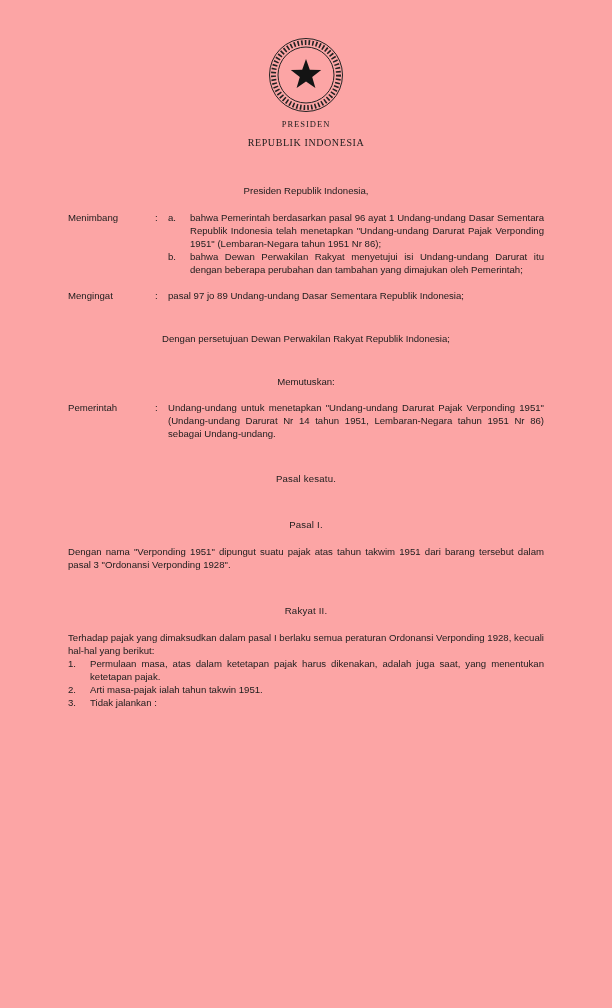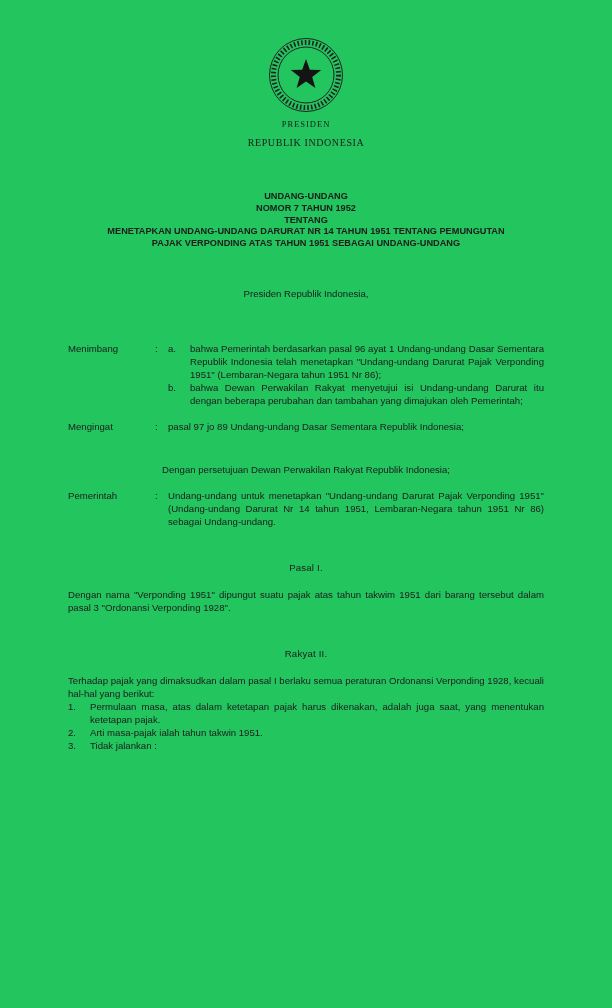--- a/index.html
+++ b/index.html
@@ -7,39 +7,39 @@
   body {
     width:612px; height:1008px;
     font-family:"Liberation Sans", sans-serif;
     color:#1c1c1c;
   }
   .page {
     width:612px; height:1008px;
     padding:36px 68px 20px 68px;
     overflow:hidden;
     font-size:9.6px; line-height:13px;
-    background:#22c55e;
+    background:#fca5a5;
   }
   .letterhead { text-align:center; }
   .letterhead svg { display:block; margin:0 auto 5px auto; }
   .lh-line1 {
     font-family:"Liberation Serif", serif;
     font-size:8.5px; line-height:10px; letter-spacing:1px;
   }
   .lh-line2 {
     font-family:"Liberation Serif", serif;
     font-size:10px; line-height:9px; letter-spacing:0.6px; margin-top:9px;
   }
   .title-block {
     margin-top:44px; text-align:center;
     font-weight:bold; font-size:9.2px; line-height:11.8px;
   }
   .opening { margin-top:37px; text-align:center; }
   .kv-row { display:flex; margin-top:13px; }
-  .kv-row.menimbang { margin-top:42px; }
+  .kv-row.menimbang { margin-top:14px; }
   .kv-label { width:87px; flex:none; }
   .kv-colon { width:13px; flex:none; }
   .kv-content { flex:1; text-align:justify; }
   .abc-item { display:flex; }
   .abc-marker { width:22px; flex:none; }
   .abc-text { flex:1; text-align:justify; }
   .centerline { text-align:center; margin-top:30px; }
   .pasal-heading { text-align:center; margin:33px 0 14px 0; letter-spacing:0.2px; }
   .pasal-heading.first { margin-top:32px; }
   .para { text-align:justify; }
@@ -56,27 +56,20 @@
     <svg width="78" height="78" viewBox="0 0 78 78" aria-hidden="true">
       <circle cx="39" cy="39" r="36.5" fill="none" stroke="#222222" stroke-width="1"></circle>
       <circle cx="39" cy="39" r="32.5" fill="none" stroke="#222222" stroke-width="5" stroke-dasharray="1.6 2.1"></circle>
       <circle cx="39" cy="39" r="28" fill="none" stroke="#222222" stroke-width="1"></circle>
       <polygon fill="#141414" points="39,23 42.8,33.7 54.2,34.1 45.2,41 48.4,51.9 39,45.5 29.6,51.9 32.8,41 23.8,34.1 35.2,33.7"></polygon>
     </svg>
     <div class="lh-line1">PRESIDEN</div>
     <div class="lh-line2">REPUBLIK INDONESIA</div>
   </div>
 
-  <div class="title-block">
-    <div>UNDANG-UNDANG</div>
-    <div>NOMOR 7 TAHUN 1952</div>
-    <div>TENTANG</div>
-    <div>MENETAPKAN UNDANG-UNDANG DARURAT NR 14 TAHUN 1951 TENTANG PEMUNGUTAN</div>
-    <div>PAJAK VERPONDING ATAS TAHUN 1951 SEBAGAI UNDANG-UNDANG</div>
-  </div>
 
   <div class="opening">Presiden Republik Indonesia,</div>
 
   <div class="kv-row menimbang">
     <div class="kv-label">Menimbang</div>
     <div class="kv-colon">:</div>
     <div class="kv-content">
       <div class="abc-item">
         <div class="abc-marker">a.</div>
         <div class="abc-text">bahwa Pemerintah berdasarkan pasal 96 ayat 1 Undang-undang Dasar Sementara Republik Indonesia telah menetapkan "Undang-undang Darurat Pajak Verponding 1951" (Lembaran-Negara tahun 1951 Nr 86);</div>
@@ -89,27 +82,29 @@
   </div>
 
   <div class="kv-row">
     <div class="kv-label">Mengingat</div>
     <div class="kv-colon">:</div>
     <div class="kv-content">pasal 97 jo 89 Undang-undang Dasar Sementara Republik Indonesia;</div>
   </div>
 
   <div class="centerline">Dengan persetujuan Dewan Perwakilan Rakyat Republik Indonesia;</div>
 
+  <div class="centerline">Memutuskan:</div>
 
   <div class="kv-row">
     <div class="kv-label">Pemerintah</div>
     <div class="kv-colon">:</div>
     <div class="kv-content">Undang-undang untuk menetapkan "Undang-undang Darurat Pajak Verponding 1951" (Undang-undang Darurat Nr 14 tahun 1951, Lembaran-Negara tahun 1951 Nr 86) sebagai Undang-undang.</div>
   </div>
 
+  <div class="pasal-heading first">Pasal kesatu.</div>
 
   <div class="pasal-heading">Pasal I.</div>
   <p class="para">Dengan nama "Verponding 1951" dipungut suatu pajak atas tahun takwim 1951 dari barang tersebut dalam pasal 3 "Ordonansi Verponding 1928".</p>
 
   <div class="pasal-heading">Rakyat II.</div>
   <p class="para">Terhadap pajak yang dimaksudkan dalam pasal I berlaku semua peraturan Ordonansi Verponding 1928, kecuali hal-hal yang berikut:</p>
 
   <div>
     <div class="num-item">
       <div class="num-marker">1.</div>

